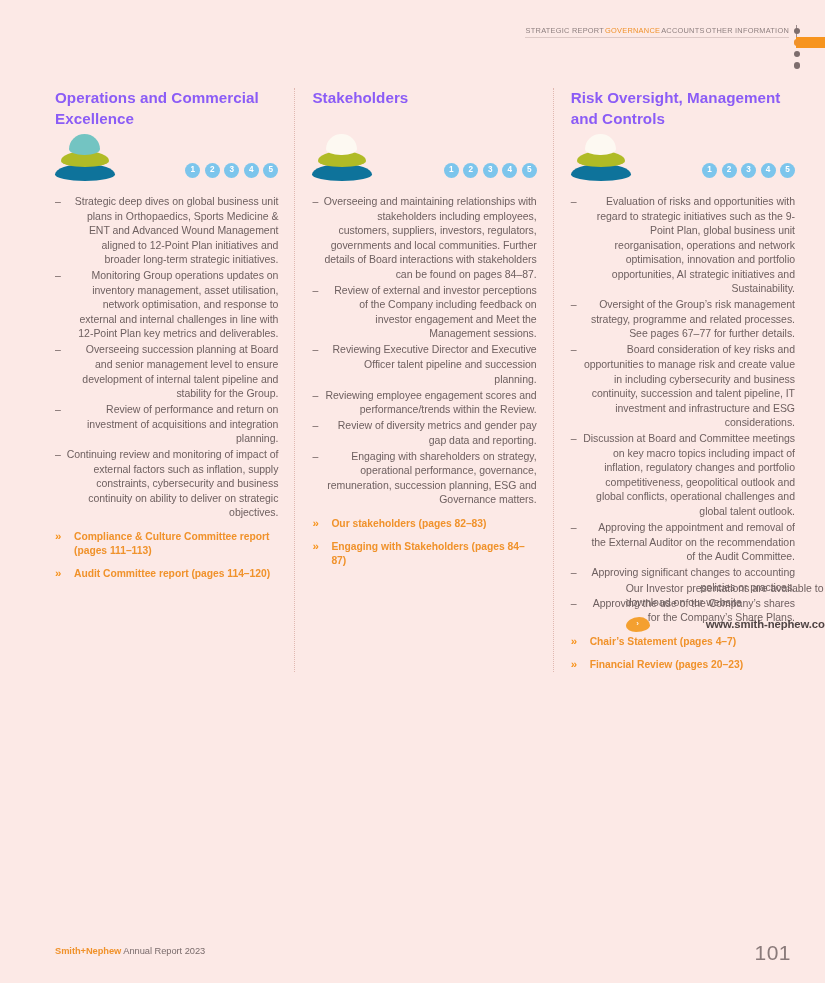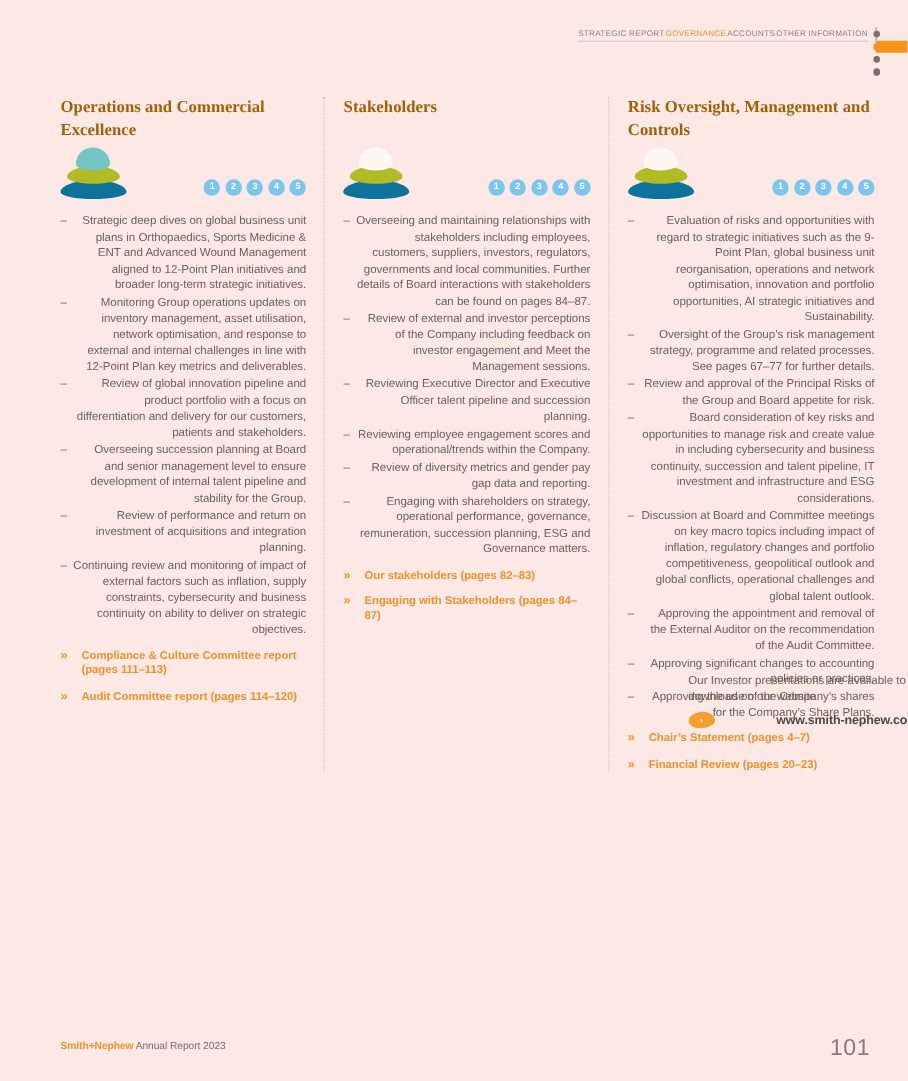--- a/index.html
+++ b/index.html
@@ -97,26 +97,25 @@
   }
   .col-3 {
     padding-left: 17px;
     border-left: 1.2px dotted #e0b8b1;
   }
   .col-2, .col-3 { width: 237px; }
 
   .col-title {
     font-size: 15.2px;
     font-weight: bold;
-    color: #a16207;
+    color: #8b5cf6;
     line-height: 20.5px;
     letter-spacing: 0.05px;
     margin: 0 0 6px 0;
     min-height: 41px;
-    font-family: Liberation Serif, serif;
   }
 
   
   .icon-row {
     display: flex;
     align-items: flex-end;
     justify-content: space-between;
     height: 46px;
     margin-bottom: 13px;
   }
@@ -316,21 +315,20 @@
         <div class="num-badge">1</div>
         <div class="num-badge">2</div>
         <div class="num-badge">3</div>
         <div class="num-badge">4</div>
         <div class="num-badge">5</div>
       </div>
     </div>
     <ul class="bullets">
       <li>Strategic deep dives on global business unit plans in Orthopaedics, Sports Medicine &amp; ENT and Advanced Wound Management aligned to 12-Point Plan initiatives and broader long-term strategic initiatives.</li>
       <li>Monitoring Group operations updates on inventory management, asset utilisation, network optimisation, and response to external and internal challenges in line with 12-Point Plan key metrics and deliverables.</li>
-      <li>Review of global innovation pipeline and product portfolio with a focus on differentiation and delivery for our customers, patients and stakeholders.</li>
       <li>Overseeing succession planning at Board and senior management level to ensure development of internal talent pipeline and stability for the Group.</li>
       <li>Review of performance and return on investment of acquisitions and integration planning.</li>
       <li>Continuing review and monitoring of impact of external factors such as inflation, supply constraints, cybersecurity and business continuity on ability to deliver on strategic objectives.</li>
     </ul>
     <div class="xref">
       <span class="chev">»</span>
       <span>Compliance &amp; Culture Committee report (pages 111–113)</span>
     </div>
     <div class="xref">
       <span class="chev">»</span>
@@ -351,21 +349,21 @@
         <div class="num-badge">2</div>
         <div class="num-badge">3</div>
         <div class="num-badge">4</div>
         <div class="num-badge">5</div>
       </div>
     </div>
     <ul class="bullets">
       <li>Overseeing and maintaining relationships with stakeholders including employees, customers, suppliers, investors, regulators, governments and local communities. Further details of Board interactions with stakeholders can be found on pages 84–87.</li>
       <li>Review of external and investor perceptions of the Company including feedback on investor engagement and Meet the Management sessions.</li>
       <li>Reviewing Executive Director and Executive Officer talent pipeline and succession planning.</li>
-      <li>Reviewing employee engagement scores and operational/trends within the Company.</li>
+      <li>Reviewing employee engagement scores and performance/trends within the Review.</li>
       <li>Review of diversity metrics and gender pay gap data and reporting.</li>
       <li>Engaging with shareholders on strategy, operational performance, governance, remuneration, succession planning, ESG and Governance matters.</li>
     </ul>
     <div class="xref">
       <span class="chev">»</span>
       <span>Our stakeholders (pages 82–83)</span>
     </div>
     <div class="xref">
       <span class="chev">»</span>
       <span>Engaging with Stakeholders (pages 84– 87)</span>
@@ -384,21 +382,20 @@
         <div class="num-badge">1</div>
         <div class="num-badge">2</div>
         <div class="num-badge">3</div>
         <div class="num-badge">4</div>
         <div class="num-badge">5</div>
       </div>
     </div>
     <ul class="bullets">
       <li>Evaluation of risks and opportunities with regard to strategic initiatives such as the 9-Point Plan, global business unit reorganisation, operations and network optimisation, innovation and portfolio opportunities, AI strategic initiatives and Sustainability.</li>
       <li>Oversight of the Group’s risk management strategy, programme and related processes. See pages 67–77 for further details.</li>
-      <li>Review and approval of the Principal Risks of the Group and Board appetite for risk.</li>
       <li>Board consideration of key risks and opportunities to manage risk and create value in including cybersecurity and business continuity, succession and talent pipeline, IT investment and infrastructure and ESG considerations.</li>
       <li>Discussion at Board and Committee meetings on key macro topics including impact of inflation, regulatory changes and portfolio competitiveness, geopolitical outlook and global conflicts, operational challenges and global talent outlook.</li>
       <li>Approving the appointment and removal of the External Auditor on the recommendation of the Audit Committee.</li>
       <li>Approving significant changes to accounting policies or practices.</li>
       <li>Approving the use of the Company’s shares for the Company’s Share Plans.</li>
     </ul>
     <div class="xref">
       <span class="chev">»</span>
       <span>Chair’s Statement (pages 4–7)</span>
     </div>

